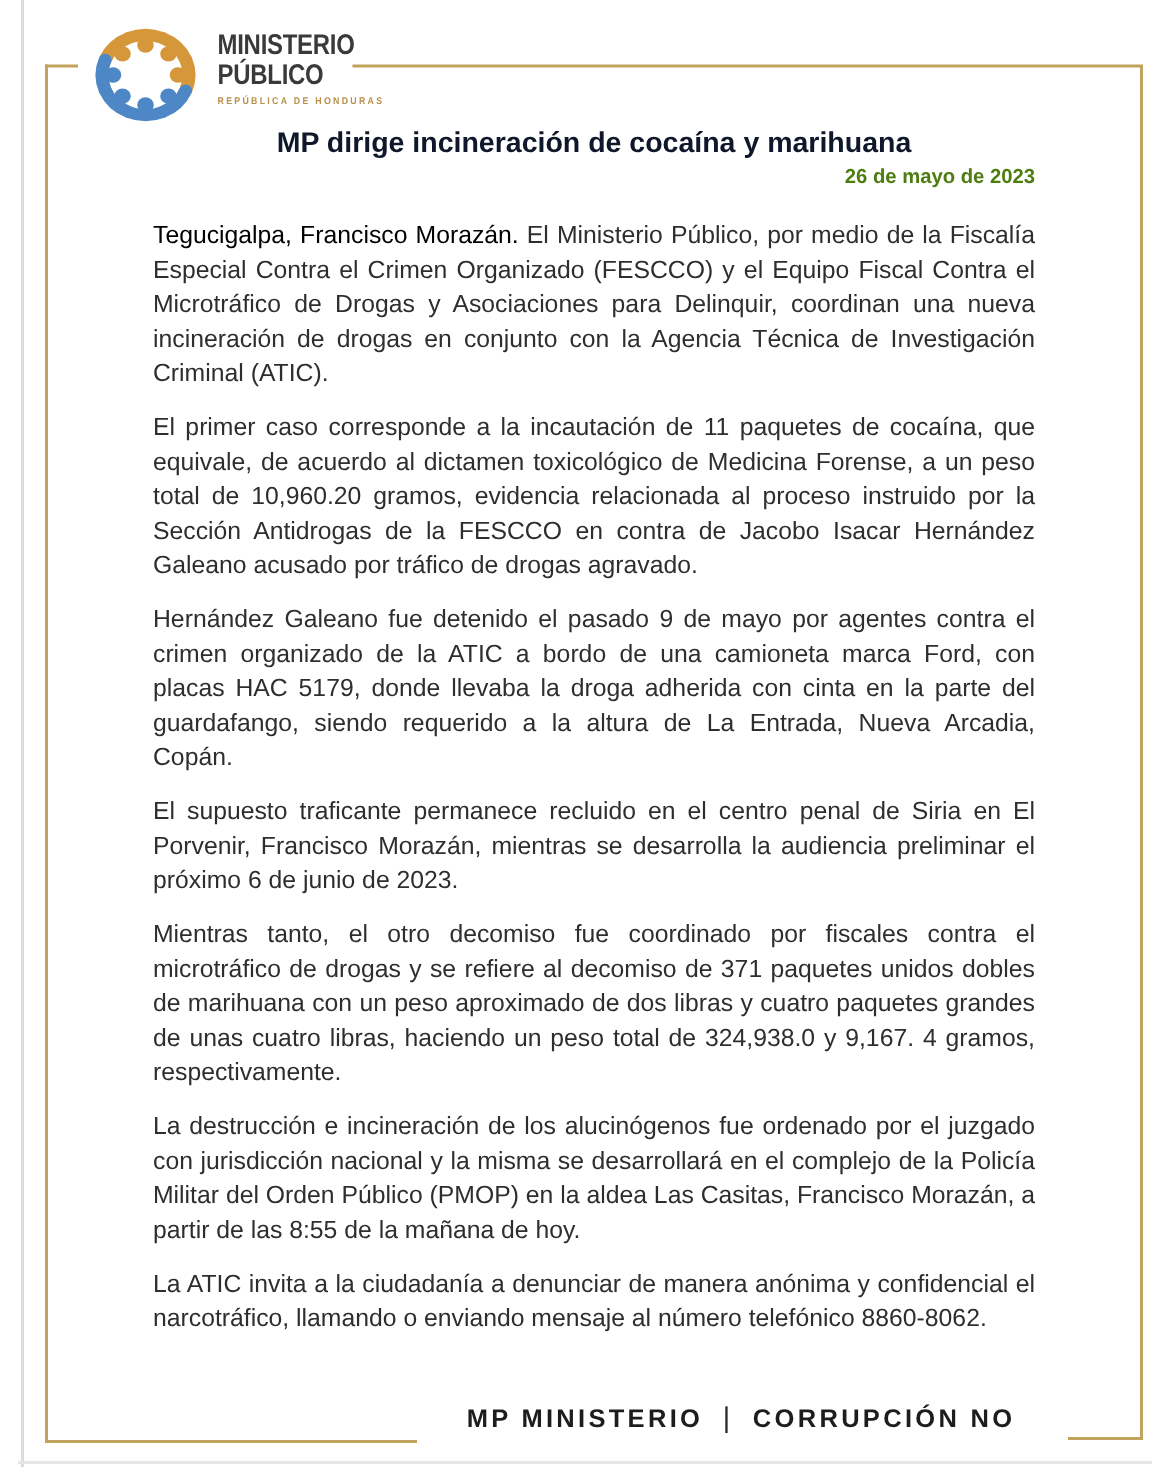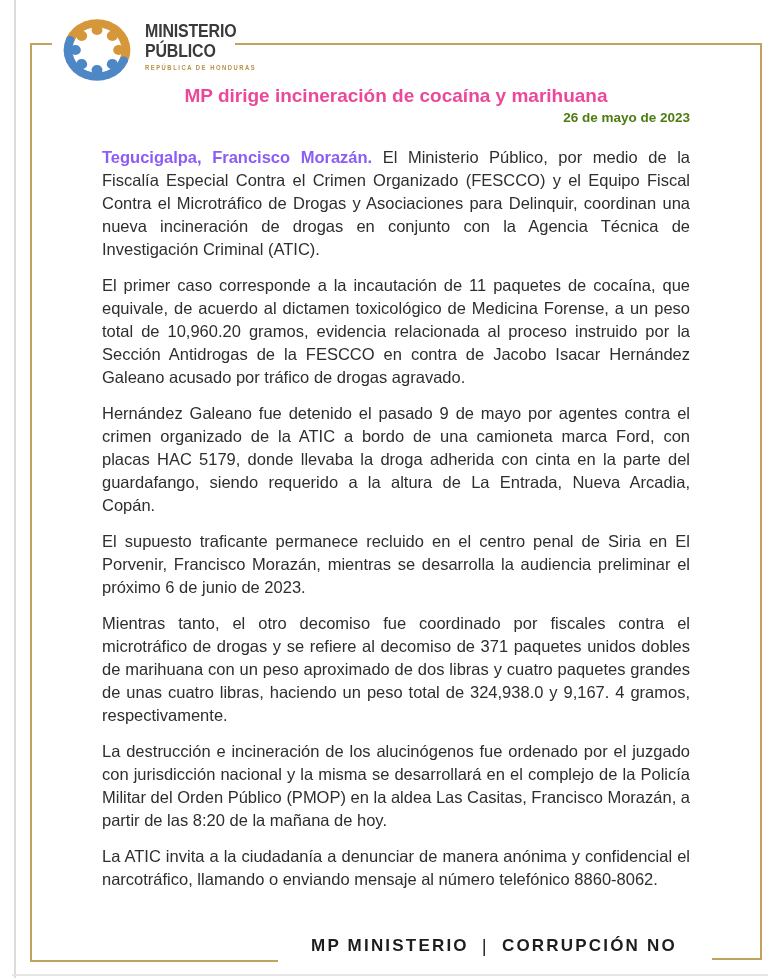--- a/index.html
+++ b/index.html
@@ -37,33 +37,33 @@
   }
   .logo-sub{
     margin-top:3px;font-weight:bold;color:#b8904a;font-size:6.5px;
     letter-spacing:1.7px;transform:scaleX(0.9);transform-origin:left;
     white-space:nowrap;
   }
 
   
   .title{
     position:absolute;left:90px;top:85px;width:588px;
-    text-align:center;font-weight:bold;font-size:19px;color:#ec4899;
+    text-align:center;font-weight:bold;font-size:19px;color:#0f172a;
   }
   .date{
     position:absolute;left:90px;top:110px;width:588px;
     text-align:right;font-weight:bold;font-size:13.5px;color:#4d7c0f;
   }
   .body-copy{position:absolute;left:90px;top:146px;width:588px;}
   .body-copy p{
     margin:0 0 13px 0;
     font-size:16.5px;line-height:23px;color:#2e2e2e;
     text-align:justify;
   }
-  .body-copy .lead{font-weight:bold;color:#8b5cf6;}
+  .body-copy .lead{font-weight:normal;color:#000000;}
 
   
   .footer{
     position:absolute;left:482px;top:935px;transform:translateX(-50%);
     white-space:nowrap;font-weight:bold;font-size:17px;color:#1d1d1d;
     letter-spacing:2.2px;display:flex;align-items:center;
   }
   .footer .sep{font-weight:400;padding:0 13px;color:#2a2a2a;font-size:19px;}
 </style>
 </head>
@@ -134,21 +134,21 @@
 
   <div class="title">MP dirige incineración de cocaína y marihuana</div>
   <div class="date">26 de mayo de 2023</div>
 
   <div class="body-copy">
     <p><span class="lead">Tegucigalpa, Francisco Morazán.</span><span> El Ministerio Público, por medio de la Fiscalía Especial Contra el Crimen Organizado (FESCCO) y el Equipo Fiscal Contra el Microtráfico de Drogas y Asociaciones para Delinquir, coordinan una nueva incineración de drogas en conjunto con la Agencia Técnica de Investigación Criminal (ATIC).</span></p>
     <p><span>El primer caso corresponde a la incautación de 11 paquetes de cocaína, que equivale, de acuerdo al dictamen toxicológico de Medicina Forense, a un peso total de 10,960.20 gramos, evidencia relacionada al proceso instruido por la Sección Antidrogas de la FESCCO en contra de Jacobo Isacar Hernández Galeano acusado por tráfico de drogas agravado.</span></p>
     <p><span>Hernández Galeano fue detenido el pasado 9 de mayo por agentes contra el crimen organizado de la ATIC a bordo de una camioneta marca Ford, con placas HAC 5179, donde llevaba la droga adherida con cinta en la parte del guardafango, siendo requerido a la altura de La Entrada, Nueva Arcadia, Copán.</span></p>
     <p><span>El supuesto traficante permanece recluido en el centro penal de Siria en El Porvenir, Francisco Morazán, mientras se desarrolla la audiencia preliminar el próximo 6 de junio de 2023.</span></p>
     <p><span>Mientras tanto, el otro decomiso fue coordinado por fiscales contra el microtráfico de drogas y se refiere al decomiso de 371 paquetes unidos dobles de marihuana con un peso aproximado de dos libras y cuatro paquetes grandes de unas cuatro libras, haciendo un peso total de 324,938.0 y 9,167. 4 gramos, respectivamente.</span></p>
-    <p><span>La destrucción e incineración de los alucinógenos fue ordenado por el juzgado con jurisdicción nacional y la misma se desarrollará en el complejo de la Policía Militar del Orden Público (PMOP) en la aldea Las Casitas, Francisco Morazán, a partir de las 8:20 de la mañana de hoy.</span></p>
+    <p><span>La destrucción e incineración de los alucinógenos fue ordenado por el juzgado con jurisdicción nacional y la misma se desarrollará en el complejo de la Policía Militar del Orden Público (PMOP) en la aldea Las Casitas, Francisco Morazán, a partir de las 8:55 de la mañana de hoy.</span></p>
     <p><span>La ATIC invita a la ciudadanía a denunciar de manera anónima y confidencial el narcotráfico, llamando o enviando mensaje al número telefónico 8860-8062.</span></p>
   </div>
 
   <div class="footer">
     <span>MP MINISTERIO</span>
     <span class="sep">|</span>
     <span>CORRUPCIÓN NO</span>
   </div>
 
 </div>

